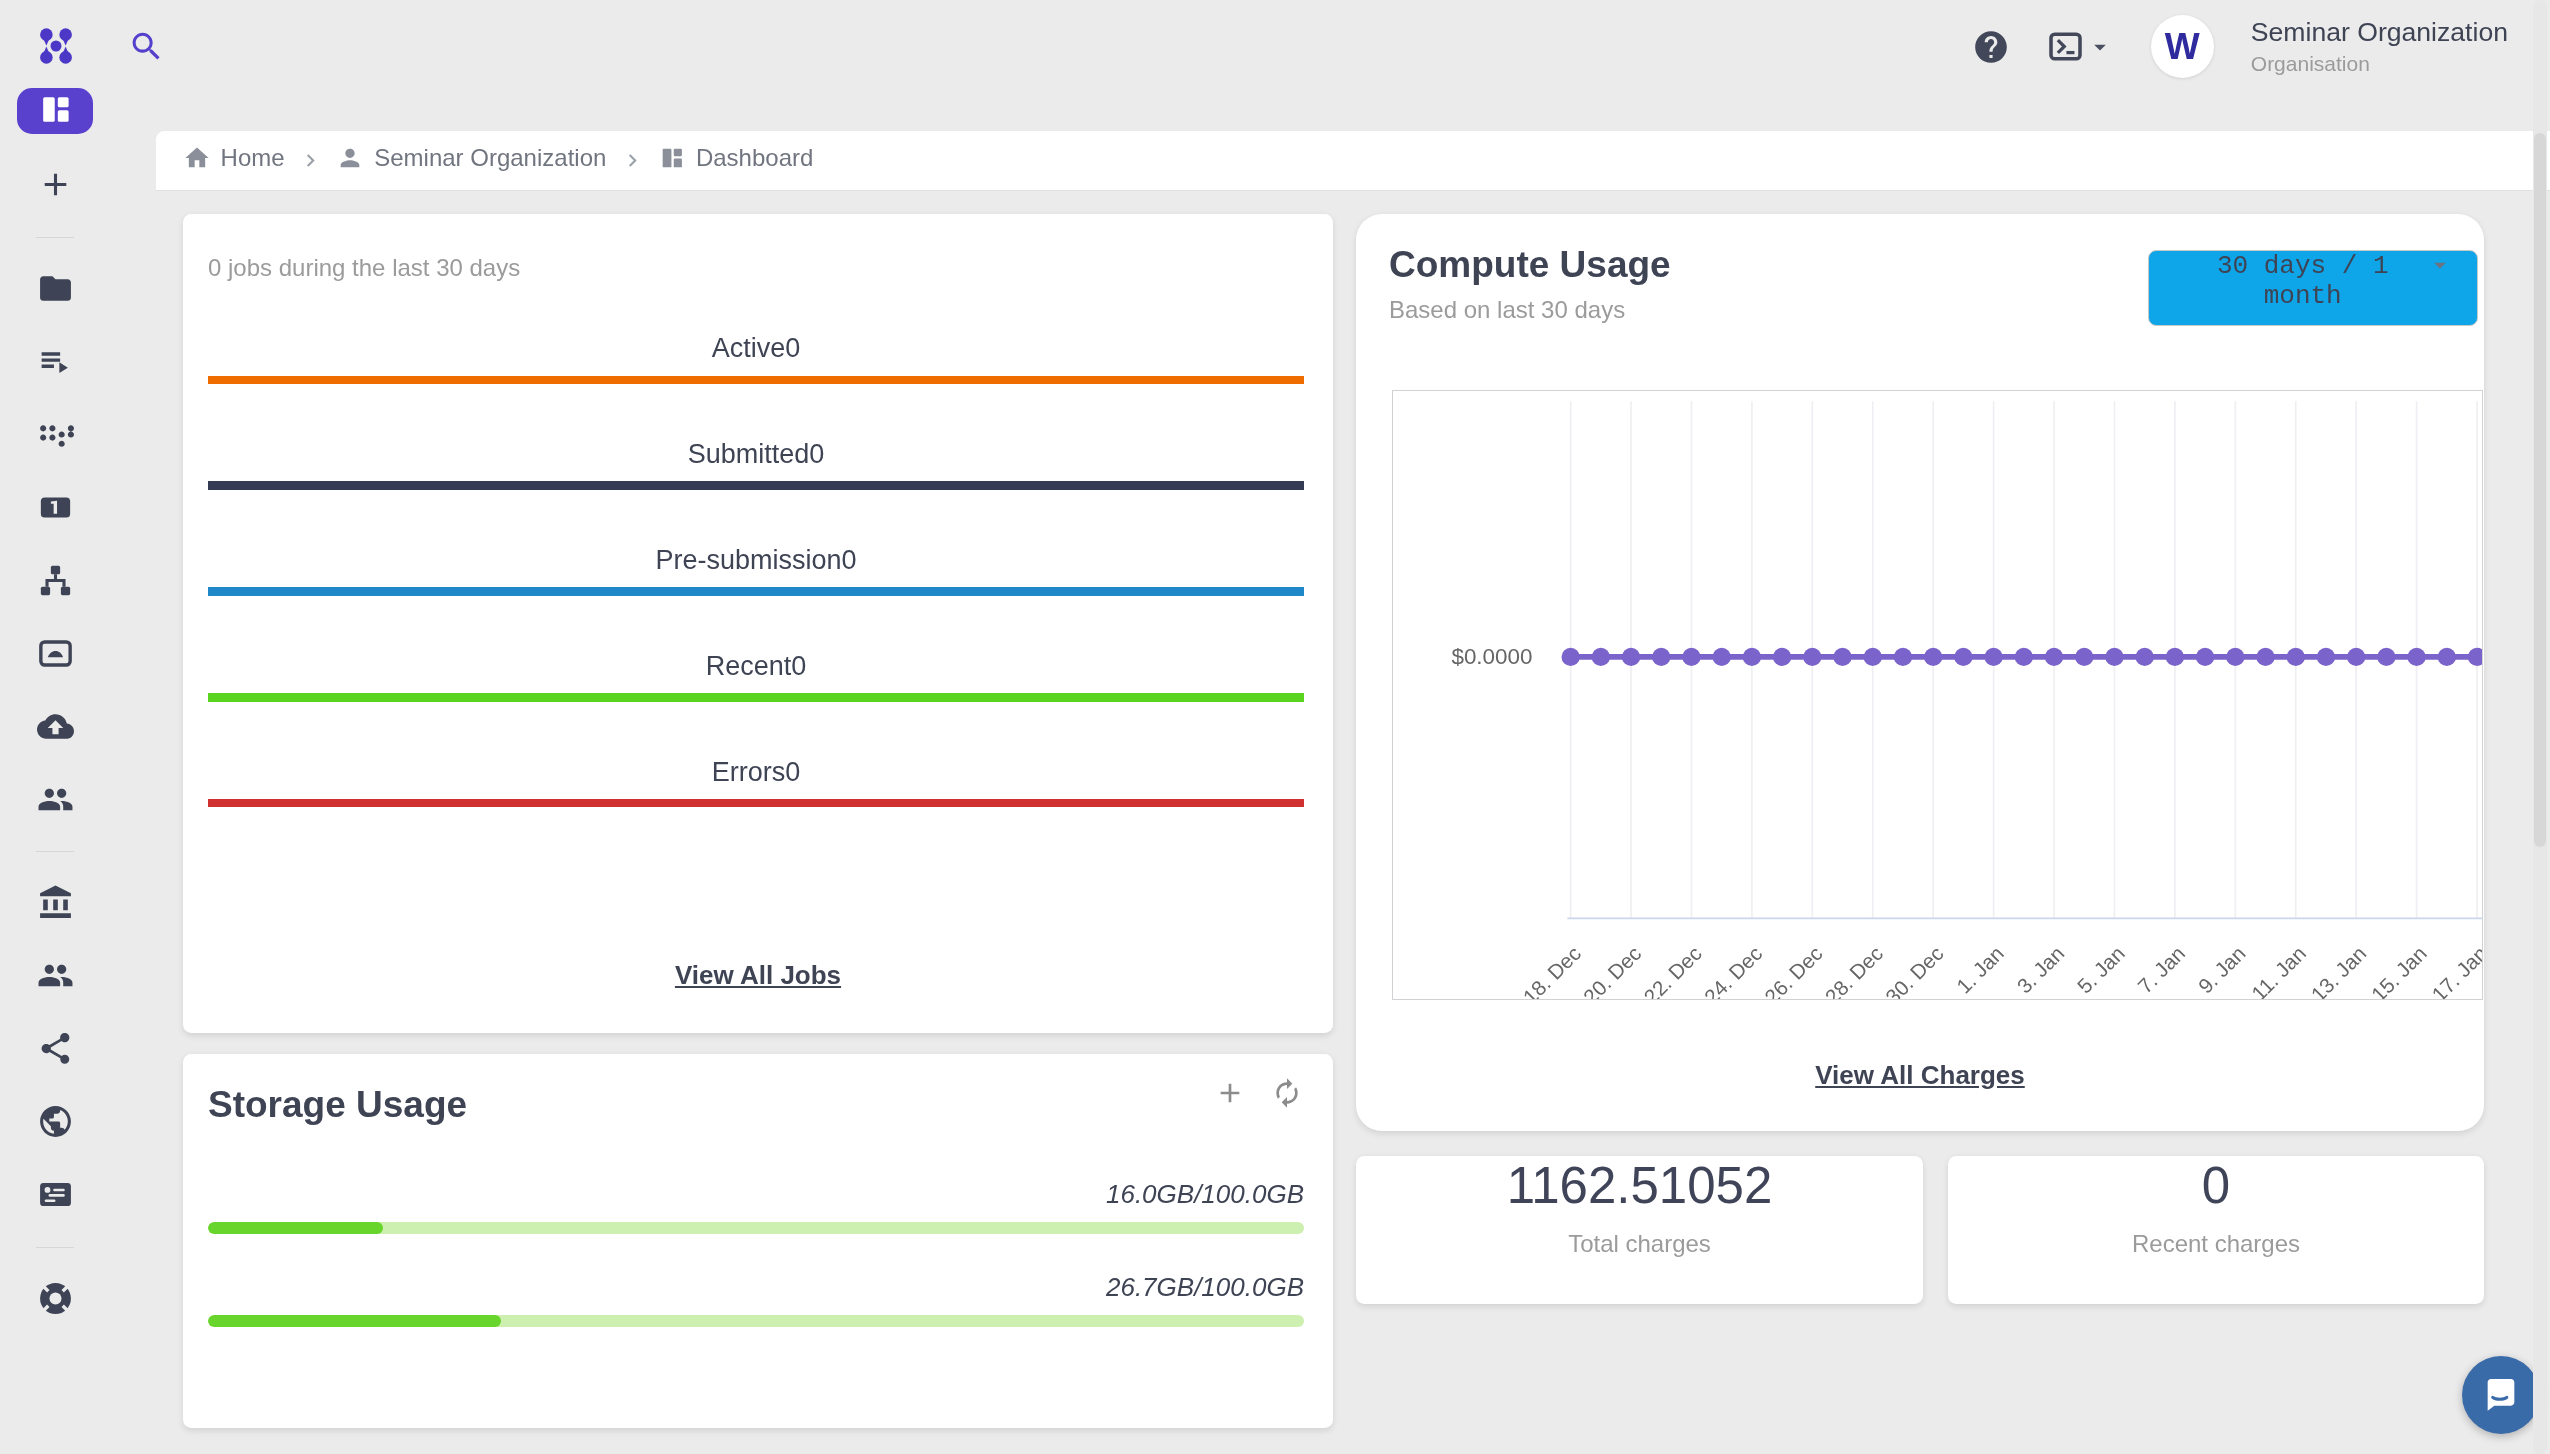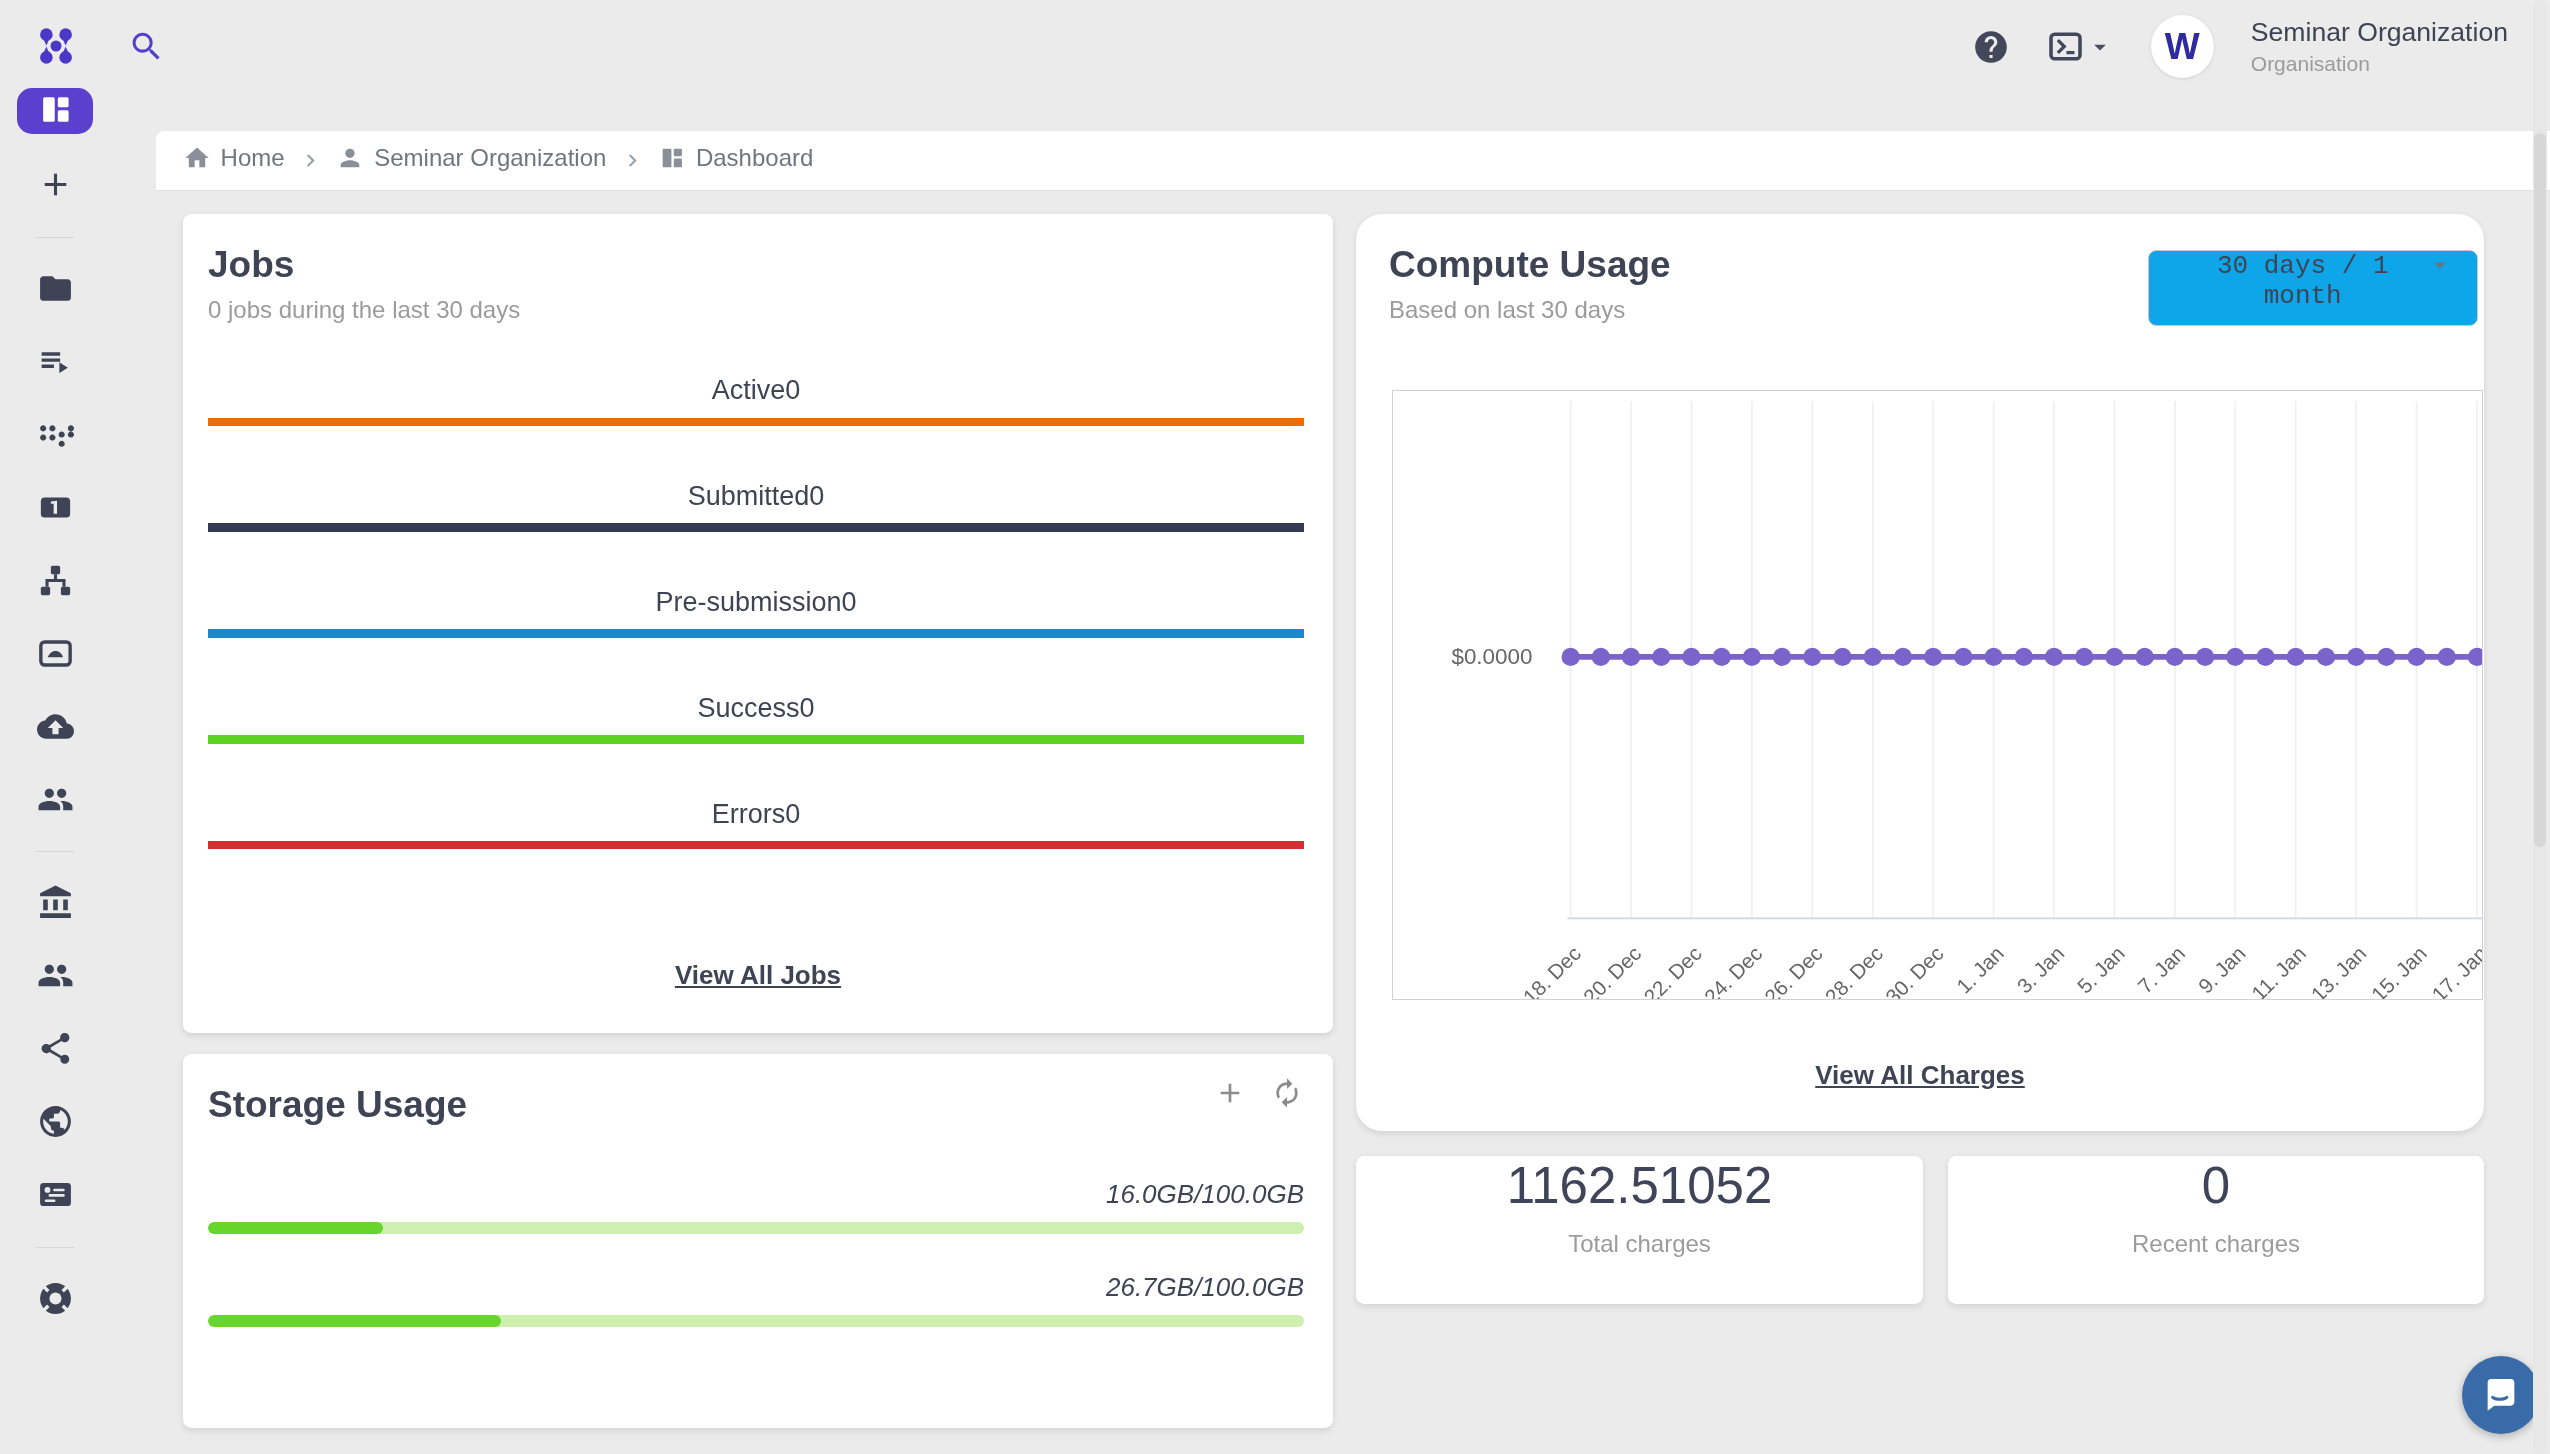--- a/index.html
+++ b/index.html
@@ -273,21 +273,20 @@
         <span><svg viewBox="0 0 24 24" fill="currentColor" class="">
             <rect x="4" y="4" width="7.5" height="16" rx="1"></rect>
             <rect x="13.5" y="4" width="7" height="6.5" rx="1"></rect>
             <rect x="13.5" y="12.5" width="7" height="7.5" rx="1"></rect>
           </svg></span>
         <span>Dashboard</span>
       </button>
     </div>
 
   <section class="card jobs-card">
-    <h2 class="card-title">Jobs</h2>
     <div class="card-sub">0 jobs during the last 30 days</div>
     <div class="job-rows" id="job-rows">
         <div class="job-row">
           <div class="line1">
             <span>Active</span>
             <span>0</span>
           </div>
           <div class="job-bar" style="background:#ef6c00"></div>
         </div>
         <div class="job-row">
@@ -299,21 +298,21 @@
         </div>
         <div class="job-row">
           <div class="line1">
             <span>Pre-submission</span>
             <span>0</span>
           </div>
           <div class="job-bar" style="background:#1f88c9"></div>
         </div>
         <div class="job-row">
           <div class="line1">
-            <span>Success</span>
+            <span>Recent</span>
             <span>0</span>
           </div>
           <div class="job-bar" style="background:#5ad41e"></div>
         </div>
         <div class="job-row">
           <div class="line1">
             <span>Errors</span>
             <span>0</span>
           </div>
           <div class="job-bar" style="background:#d13030"></div>

